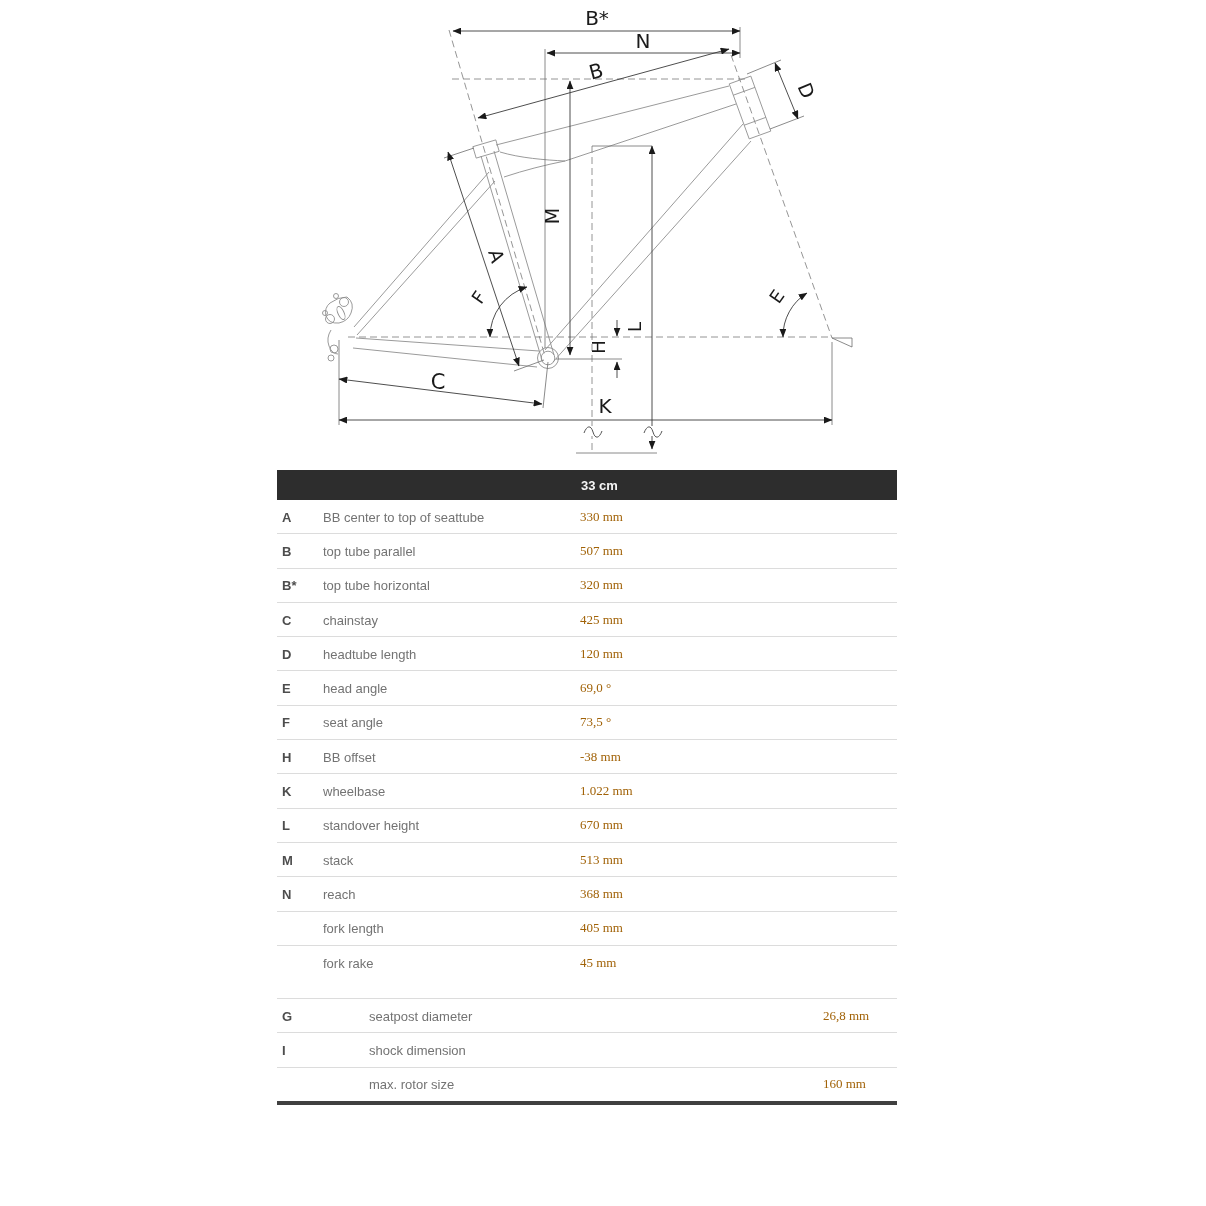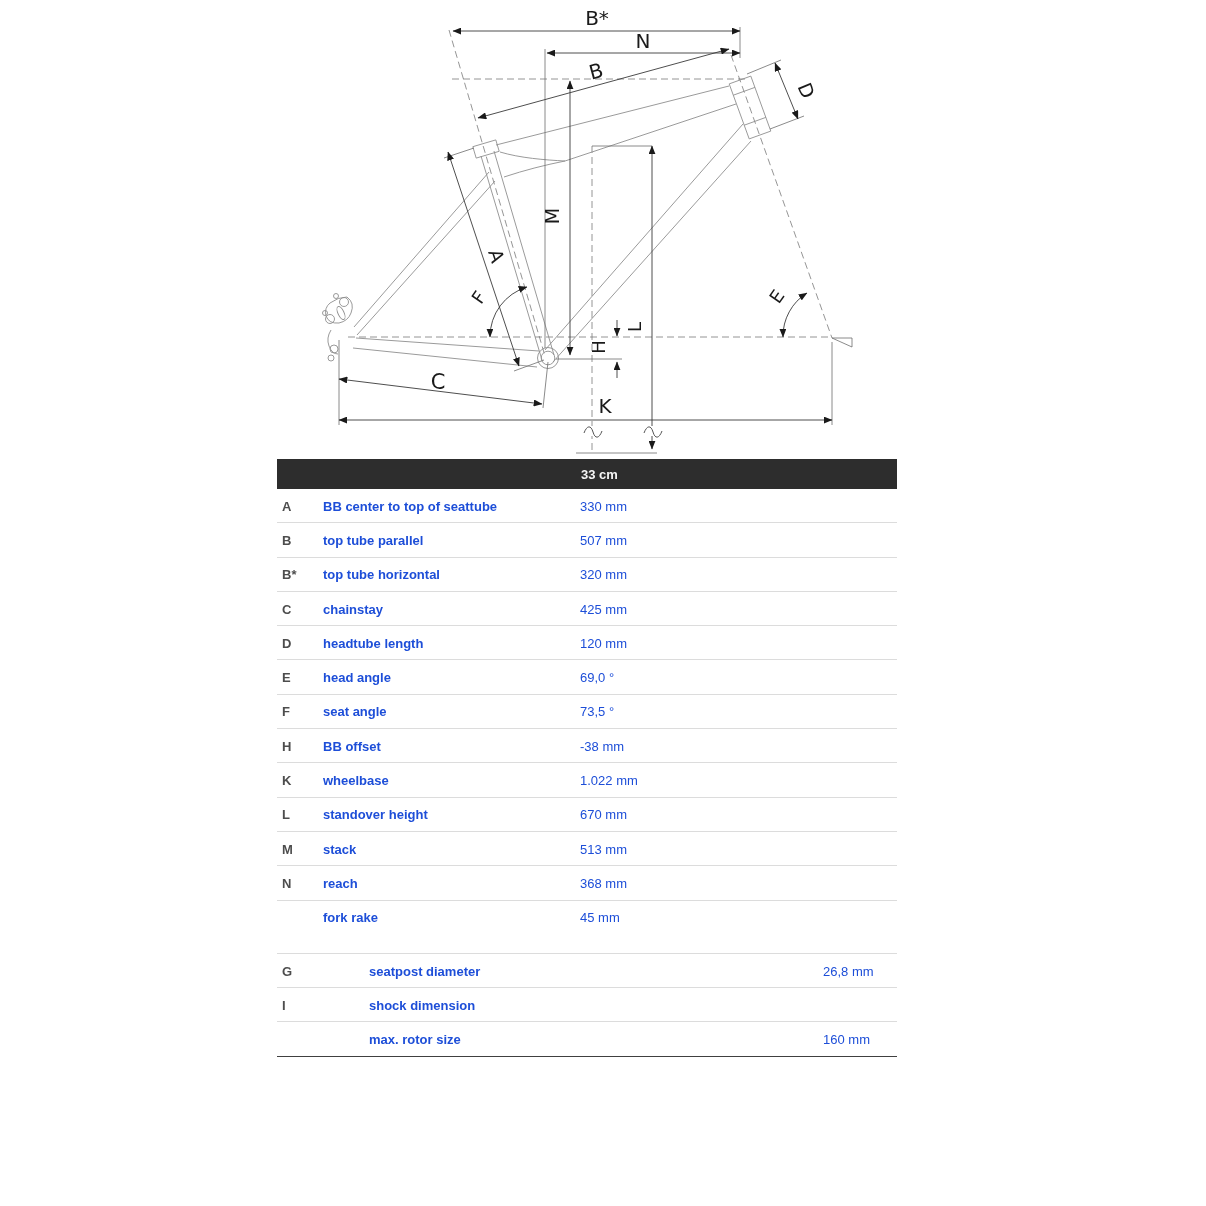--- a/index.html
+++ b/index.html
@@ -7,30 +7,30 @@
   .diagram-wrap{width:1206px;height:459px;position:relative;}
   svg{display:block;}
   svg text{font-family:"DejaVu Sans","Liberation Sans",sans-serif;fill:#1a1a1a;}
   .dim{stroke:#3a3a3a;stroke-width:0.9;fill:none;}
   .ext{stroke:#6d6d6d;stroke-width:0.8;fill:none;}
   .dash{stroke:#7a7a7a;stroke-width:0.8;fill:none;stroke-dasharray:7 4;}
   .frame{stroke:#8f8f8f;stroke-width:0.9;fill:none;}
   .squig{stroke:#555;stroke-width:1;fill:none;}
 
   .geo-table{margin-left:277px;width:620px;}
-  .geo-header{height:30px;background:#2d2d2d;position:relative;}
+  .geo-header{height:30px;background:#2d2d2d;position:relative;margin-top:11px;}
   .geo-header .hdr{position:absolute;left:304px;top:50%;transform:translateY(-50%);
       color:#f5f5f5;font-size:13px;font-weight:bold;}
   .geo-row{height:33.3px;border-bottom:1px solid #dcdcdc;position:relative;font-size:13px;}
-  .geo-row:last-child{border-bottom:1px solid #404040;}
+  .geo-row:last-child{border-bottom:4px solid #404040;}
   .t1 .geo-row:last-child{border-bottom:none;}
   .cell{position:absolute;top:50%;transform:translateY(-50%);white-space:nowrap;}
   .c-letter{left:5px;font-weight:bold;color:#4d4d4d;}
-  .c-label{left:46px;font-weight:bold;color:#1d4ed8;}
-  .c-value{left:303px;color:#1d4ed8;}
+  .c-label{left:46px;font-weight:normal;color:#737373;}
+  .c-value{left:303px;color:#a16207;font-family:Liberation Serif, serif;}
   .t2{margin-top:19px;border-top:1px solid #dcdcdc;}
   .t2 .c-label{left:92px;}
   .t2 .c-value{left:506px;margin-left:40px;}
 </style>
 </head>
 <body>
 
 <div class="diagram-wrap">
 <svg width="1206" height="459" viewBox="0 0 1206 459">
   <defs>
@@ -201,20 +201,25 @@
     <span class="cell c-label">stack</span>
     <span class="cell c-value">513 mm</span>
   </div>
   <div class="geo-row">
     <span class="cell c-letter">N</span>
     <span class="cell c-label">reach</span>
     <span class="cell c-value">368 mm</span>
   </div>
   <div class="geo-row">
     <span class="cell c-letter"></span>
+    <span class="cell c-label">fork length</span>
+    <span class="cell c-value">405 mm</span>
+  </div>
+  <div class="geo-row">
+    <span class="cell c-letter"></span>
     <span class="cell c-label">fork rake</span>
     <span class="cell c-value">45 mm</span>
   </div>
 </div>
 
 <div class="geo-table t2">
   <div class="geo-row">
     <span class="cell c-letter">G</span>
     <span class="cell c-label">seatpost diameter</span>
     <span class="cell c-value">26,8 mm</span>

